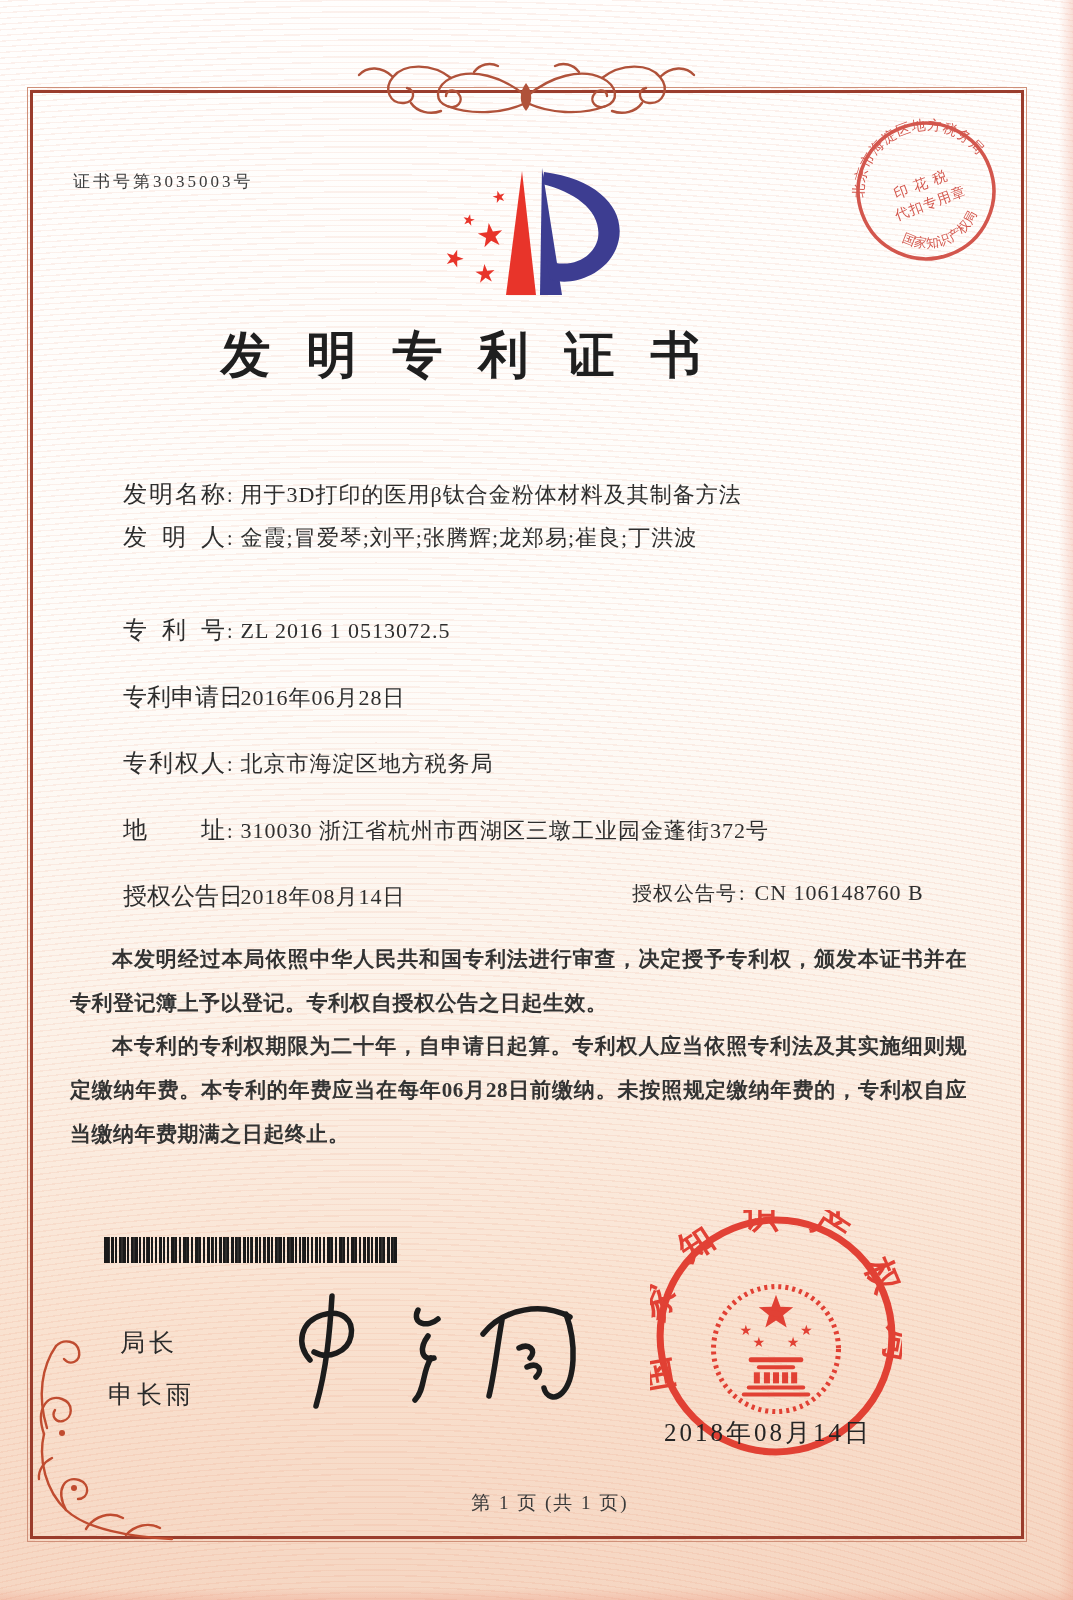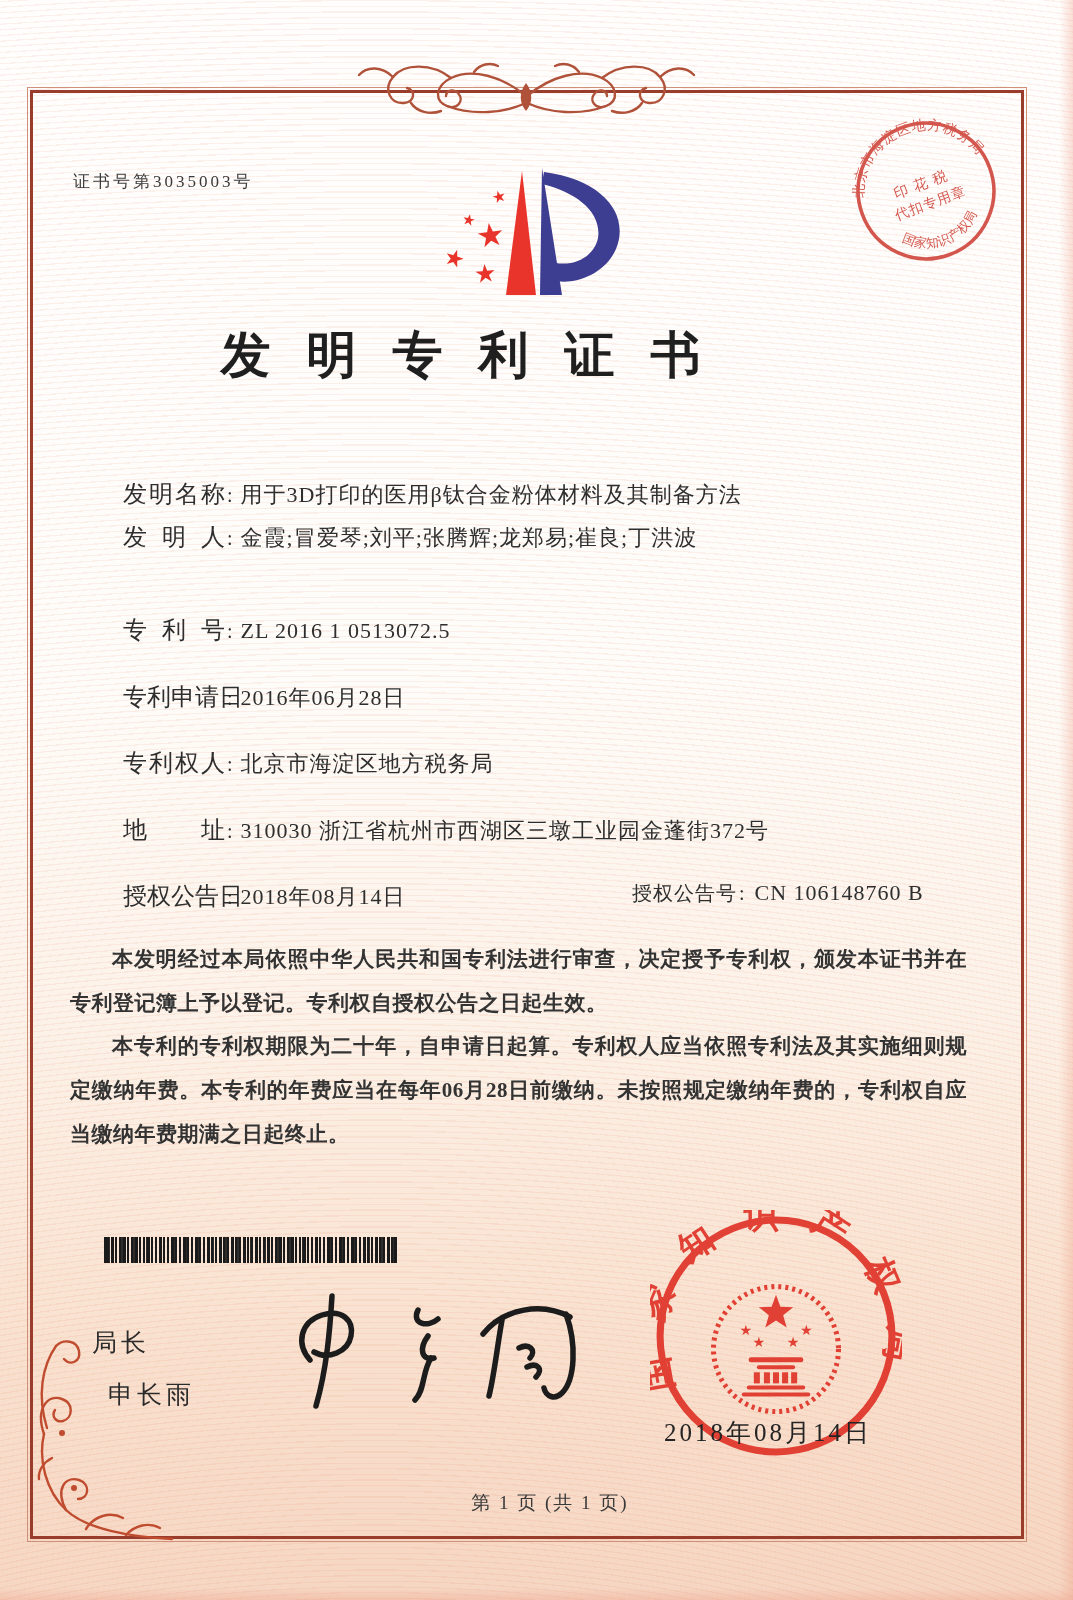--- a/index.html
+++ b/index.html
@@ -38,21 +38,21 @@
   
   .paras{position:absolute;left:70px;top:938px;width:897px;font-size:21px;line-height:2.08;color:#333;}
   .paras p{margin:0;text-indent:2em;letter-spacing:0.5px;text-align:justify;font-weight:bold;}
   
   .barcode{position:absolute;left:104px;top:1237px;width:287px;height:26px;
     border-left:3px solid #1a1a1a;border-right:3px solid #1a1a1a;
     background-image:
       repeating-linear-gradient(90deg,#1a1a1a 0 2px,transparent 2px 4px),
       repeating-linear-gradient(90deg,#1a1a1a 0 1px,transparent 1px 6px),
       repeating-linear-gradient(90deg,rgba(25,25,25,.9) 0 3px,transparent 3px 13px);}
-  .signer-title{position:absolute;left:92px;top:1326px;font-size:25px;letter-spacing:4px;color:#2b2b2b;}
+  .signer-title{position:absolute;left:120px;top:1326px;font-size:25px;letter-spacing:4px;color:#2b2b2b;}
   .signer-name{position:absolute;left:108px;top:1378px;font-size:25px;letter-spacing:4px;color:#2b2b2b;}
   .signature{position:absolute;left:278px;top:1288px;}
   
   .seal{position:absolute;left:650px;top:1210px;width:252px;height:252px;opacity:.92;}
   .seal-date{position:absolute;left:664px;top:1416px;font-size:25px;letter-spacing:3px;color:#242424;z-index:5;}
   .footer{position:absolute;left:30px;top:1490px;width:1040px;text-align:center;font-size:19px;letter-spacing:2px;color:#3a3a3a;}
   .orn-top{position:absolute;left:354px;top:56px;}
   .orn-corner{position:absolute;left:22px;top:1338px;}
   svg text{font-family:"Liberation Serif","DejaVu Serif",serif;}
 </style>

